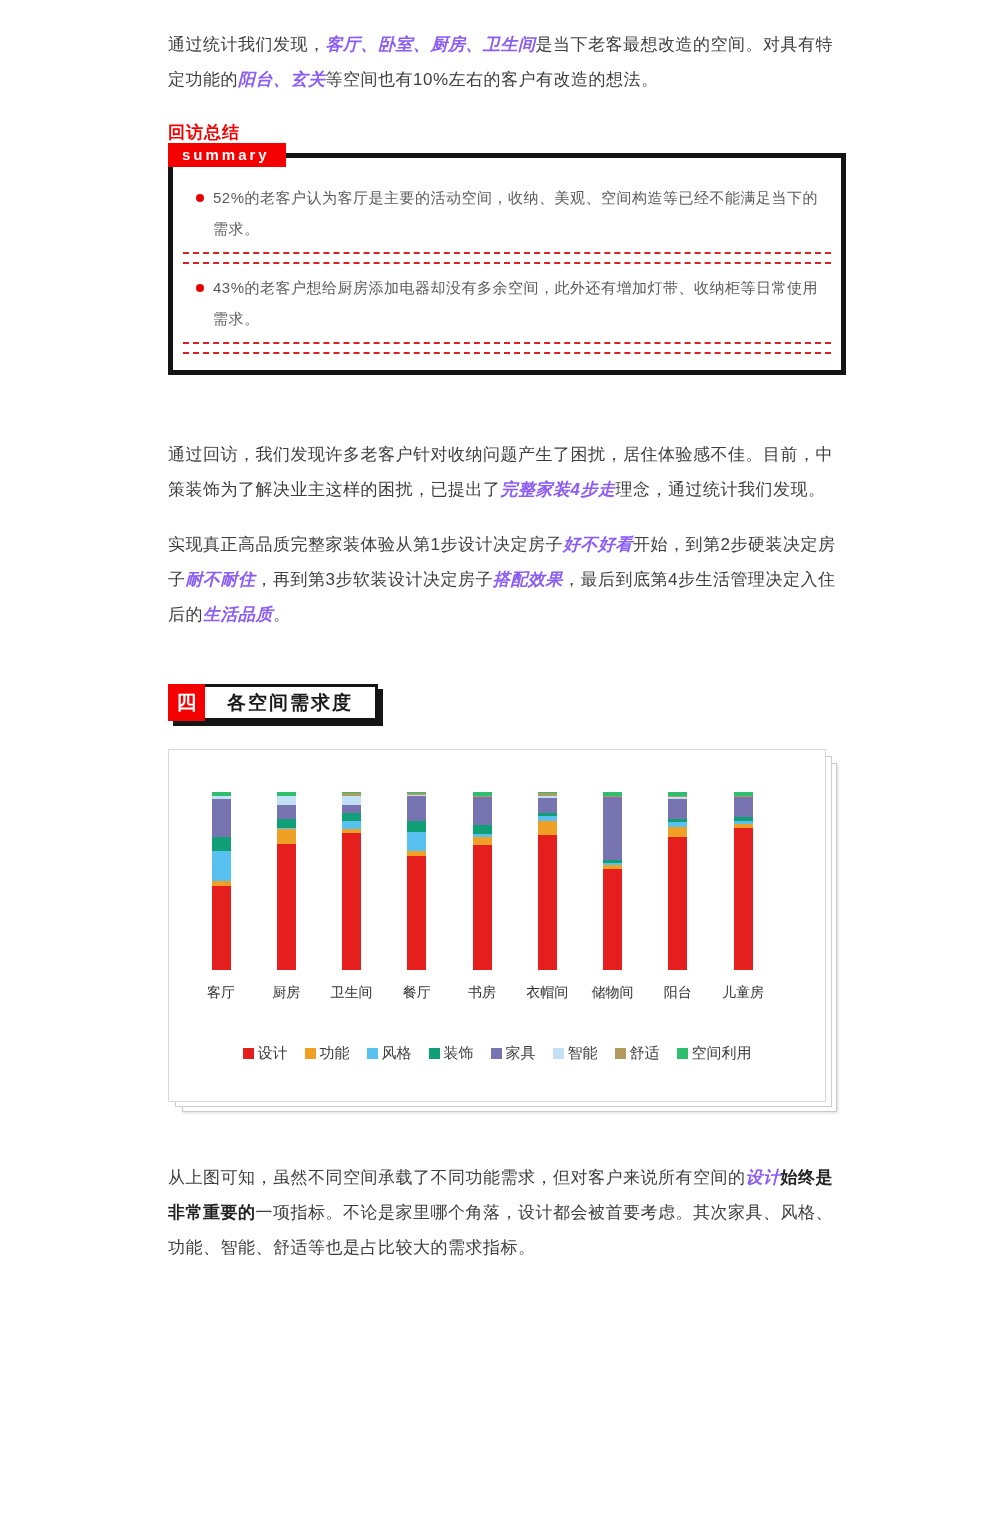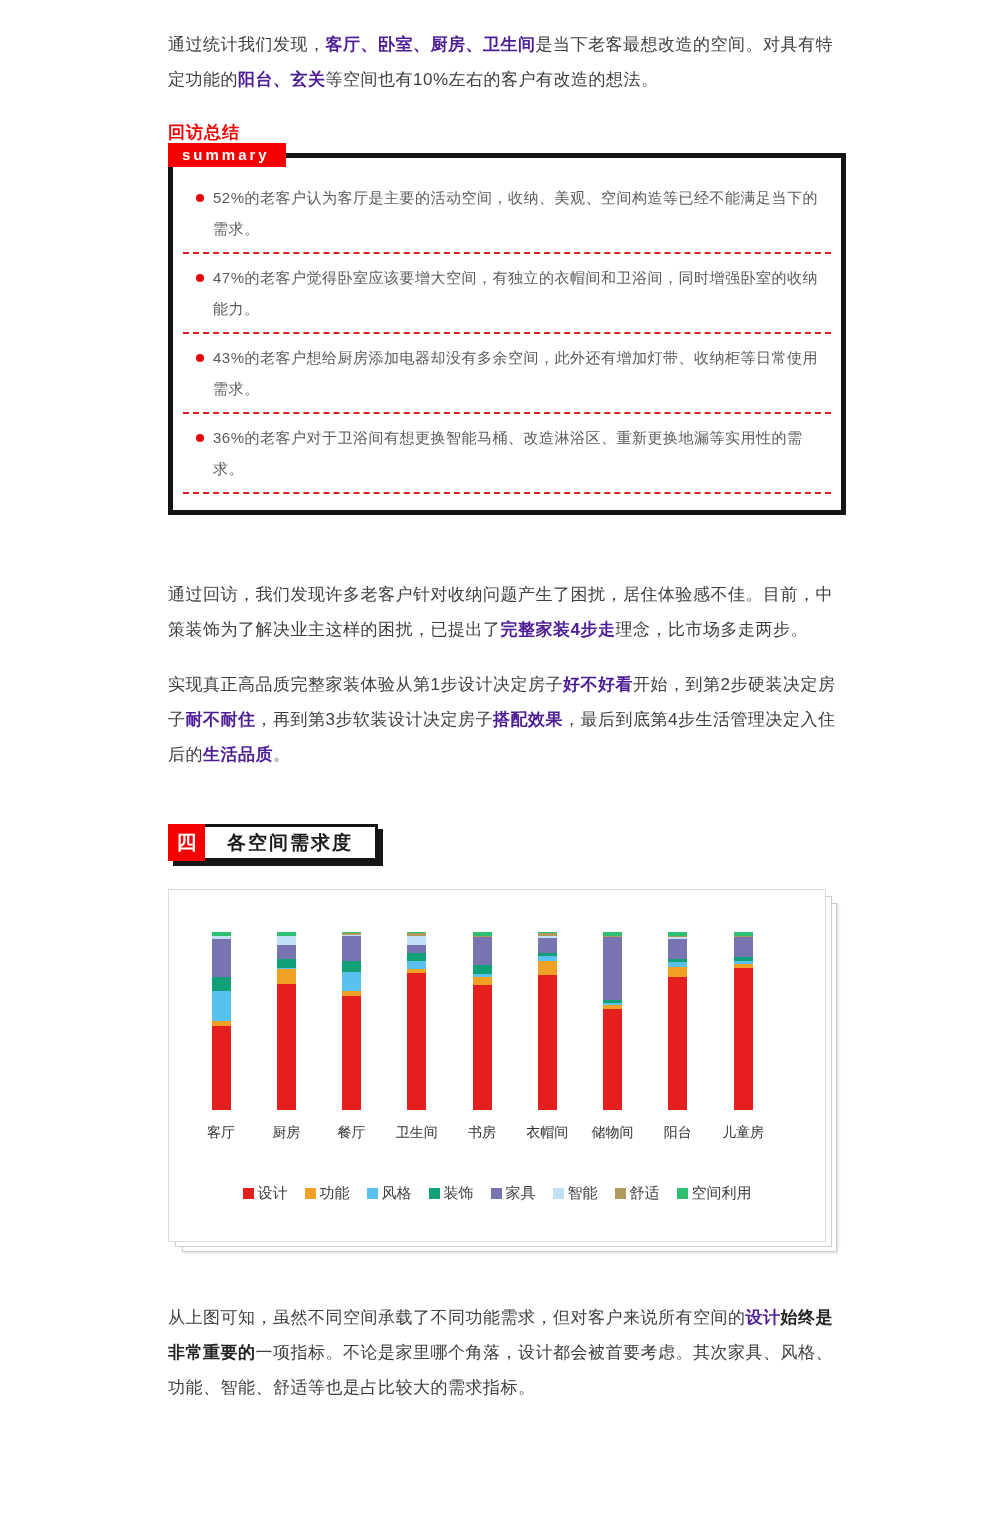--- a/index.html
+++ b/index.html
@@ -5,21 +5,21 @@
   * { box-sizing: border-box; margin: 0; padding: 0; }
   html,body { background:#ffffff; }
   body {
     width: 1004px; height: 1527px; overflow: hidden;
     font-family: "Liberation Sans", "DejaVu Sans", sans-serif;
     color: #3e3e3e;
   }
   .content { width: 678px; margin-left: 168px; padding-top: 27px; }
 
   .body-text { font-size: 17px; line-height: 35px; color: #3e3e3e; letter-spacing: 0.5px; }
-  .rich-red { color: #4c1d95; font-weight: bold; }
+  .rich-red { color: #8b5cf6; font-weight: bold; font-style: italic; }
   .rich-bold { color: #222; font-weight: bold; }
 
   
   .summary-heading { margin-top: 24px; color: #f40000; font-weight: bold; font-size: 17px; letter-spacing: 1px; }
   .summary-box { position: relative; margin-top: 9px; border: 5px solid #141414; padding: 24px 8px 8px 8px; background:#fff; }
   .summary-tab {
     position: absolute; top: -15px; left: -5px;
     background: #f40000; color: #ffffff; font-weight: bold; font-size: 15px;
     letter-spacing: 3px; padding: 3px 16px 4px 14px;
   }
@@ -67,29 +67,27 @@
 
   <p class="body-text"><span>通过统计我们发现，</span><span class="rich-red">客厅、卧室、厨房、卫生间</span><span>是当下老客最想改造的空间。对具有特定功能的</span><span class="rich-red">阳台、玄关</span><span>等空间也有10%左右的客户有改造的想法。</span></p>
 
   <div class="summary-heading">回访总结</div>
 
   <div class="summary-box">
     <div class="summary-tab">summary</div>
 
     <div class="bullet-item">52%的老客户认为客厅是主要的活动空间，收纳、美观、空间构造等已经不能满足当下的需求。</div>
     <div class="dashed-sep"></div>
-    <div class="bullet-item">47%的老客户觉得卧室应该要增大空间，有独立的衣帽间和卫浴间，同时增强卧室的收纳能力。</div>
     <div class="dashed-sep"></div>
     <div class="bullet-item">43%的老客户想给厨房添加电器却没有多余空间，此外还有增加灯带、收纳柜等日常使用需求。</div>
     <div class="dashed-sep"></div>
-    <div class="bullet-item">36%的老客户对于卫浴间有想更换智能马桶、改造淋浴区、重新更换地漏等实用性的需求。</div>
     <div class="dashed-sep"></div>
   </div>
 
-  <p class="body-text para-revisit"><span>通过回访，我们发现许多老客户针对收纳问题产生了困扰，居住体验感不佳。目前，中策装饰为了解决业主这样的困扰，已提出了</span><span class="rich-red">完整家装4步走</span><span>理念，比市场多走两步。</span></p>
+  <p class="body-text para-revisit"><span>通过回访，我们发现许多老客户针对收纳问题产生了困扰，居住体验感不佳。目前，中策装饰为了解决业主这样的困扰，已提出了</span><span class="rich-red">完整家装4步走</span><span>理念，通过统计我们发现。</span></p>
 
   <p class="body-text para-steps"><span>实现真正高品质完整家装体验从第1步设计决定房子</span><span class="rich-red">好不好看</span><span>开始，到第2步硬装决定房子</span><span class="rich-red">耐不耐住</span><span>，再到第3步软装设计决定房子</span><span class="rich-red">搭配效果</span><span>，最后到底第4步生活管理决定入住后的</span><span class="rich-red">生活品质</span><span>。</span></p>
 
   <div class="sec-header">
     <div class="sec-num">四</div>
     <div class="sec-title">各空间需求度</div>
   </div>
 
 
   <div class="chart-wrap">
@@ -115,49 +113,49 @@
               <div class="bar-seg" style="height: 126.38px; background: rgb(229, 30, 30);"></div>
               <div class="bar-seg" style="height: 14.24px; background: rgb(240, 161, 37);"></div>
               <div class="bar-seg" style="height: 1.78px; background: rgb(88, 193, 240);"></div>
               <div class="bar-seg" style="height: 8.9px; background: rgb(15, 160, 120);"></div>
               <div class="bar-seg" style="height: 14.24px; background: rgb(120, 116, 178);"></div>
               <div class="bar-seg" style="height: 8.9px; background: rgb(194, 224, 246);"></div>
               <div class="bar-seg" style="height: 0px; background: rgb(178, 154, 95);"></div>
               <div class="bar-seg" style="height: 3.56px; background: rgb(47, 190, 110);"></div>
             </div>
             <div class="bar-label">厨房</div>
-          </div>
-          <div class="bar-col">
-            <div class="bar-stack">
-              <div class="bar-seg" style="height: 113.92px; background: rgb(229, 30, 30);"></div>
-              <div class="bar-seg" style="height: 5.34px; background: rgb(240, 161, 37);"></div>
-              <div class="bar-seg" style="height: 18.69px; background: rgb(88, 193, 240);"></div>
-              <div class="bar-seg" style="height: 11.57px; background: rgb(15, 160, 120);"></div>
-              <div class="bar-seg" style="height: 24.92px; background: rgb(120, 116, 178);"></div>
-              <div class="bar-seg" style="height: 0.89px; background: rgb(194, 224, 246);"></div>
-              <div class="bar-seg" style="height: 1.78px; background: rgb(178, 154, 95);"></div>
-              <div class="bar-seg" style="height: 0.89px; background: rgb(47, 190, 110);"></div>
-            </div>
-            <div class="bar-label">餐厅</div>
           </div>
           <div class="bar-col">
             <div class="bar-stack">
               <div class="bar-seg" style="height: 137.06px; background: rgb(229, 30, 30);"></div>
               <div class="bar-seg" style="height: 4.45px; background: rgb(240, 161, 37);"></div>
               <div class="bar-seg" style="height: 7.12px; background: rgb(88, 193, 240);"></div>
               <div class="bar-seg" style="height: 8.01px; background: rgb(15, 160, 120);"></div>
               <div class="bar-seg" style="height: 8.01px; background: rgb(120, 116, 178);"></div>
               <div class="bar-seg" style="height: 9.79px; background: rgb(194, 224, 246);"></div>
               <div class="bar-seg" style="height: 2.67px; background: rgb(178, 154, 95);"></div>
               <div class="bar-seg" style="height: 0.89px; background: rgb(47, 190, 110);"></div>
             </div>
             <div class="bar-label">卫生间</div>
           </div>
           <div class="bar-col">
             <div class="bar-stack">
+              <div class="bar-seg" style="height: 113.92px; background: rgb(229, 30, 30);"></div>
+              <div class="bar-seg" style="height: 5.34px; background: rgb(240, 161, 37);"></div>
+              <div class="bar-seg" style="height: 18.69px; background: rgb(88, 193, 240);"></div>
+              <div class="bar-seg" style="height: 11.57px; background: rgb(15, 160, 120);"></div>
+              <div class="bar-seg" style="height: 24.92px; background: rgb(120, 116, 178);"></div>
+              <div class="bar-seg" style="height: 0.89px; background: rgb(194, 224, 246);"></div>
+              <div class="bar-seg" style="height: 1.78px; background: rgb(178, 154, 95);"></div>
+              <div class="bar-seg" style="height: 0.89px; background: rgb(47, 190, 110);"></div>
+            </div>
+            <div class="bar-label">餐厅</div>
+          </div>
+          <div class="bar-col">
+            <div class="bar-stack">
               <div class="bar-seg" style="height: 124.6px; background: rgb(229, 30, 30);"></div>
               <div class="bar-seg" style="height: 8.01px; background: rgb(240, 161, 37);"></div>
               <div class="bar-seg" style="height: 3.56px; background: rgb(88, 193, 240);"></div>
               <div class="bar-seg" style="height: 8.9px; background: rgb(15, 160, 120);"></div>
               <div class="bar-seg" style="height: 27.59px; background: rgb(120, 116, 178);"></div>
               <div class="bar-seg" style="height: 0.89px; background: rgb(194, 224, 246);"></div>
               <div class="bar-seg" style="height: 0.89px; background: rgb(178, 154, 95);"></div>
               <div class="bar-seg" style="height: 3.56px; background: rgb(47, 190, 110);"></div>
             </div>
             <div class="bar-label">书房</div>

